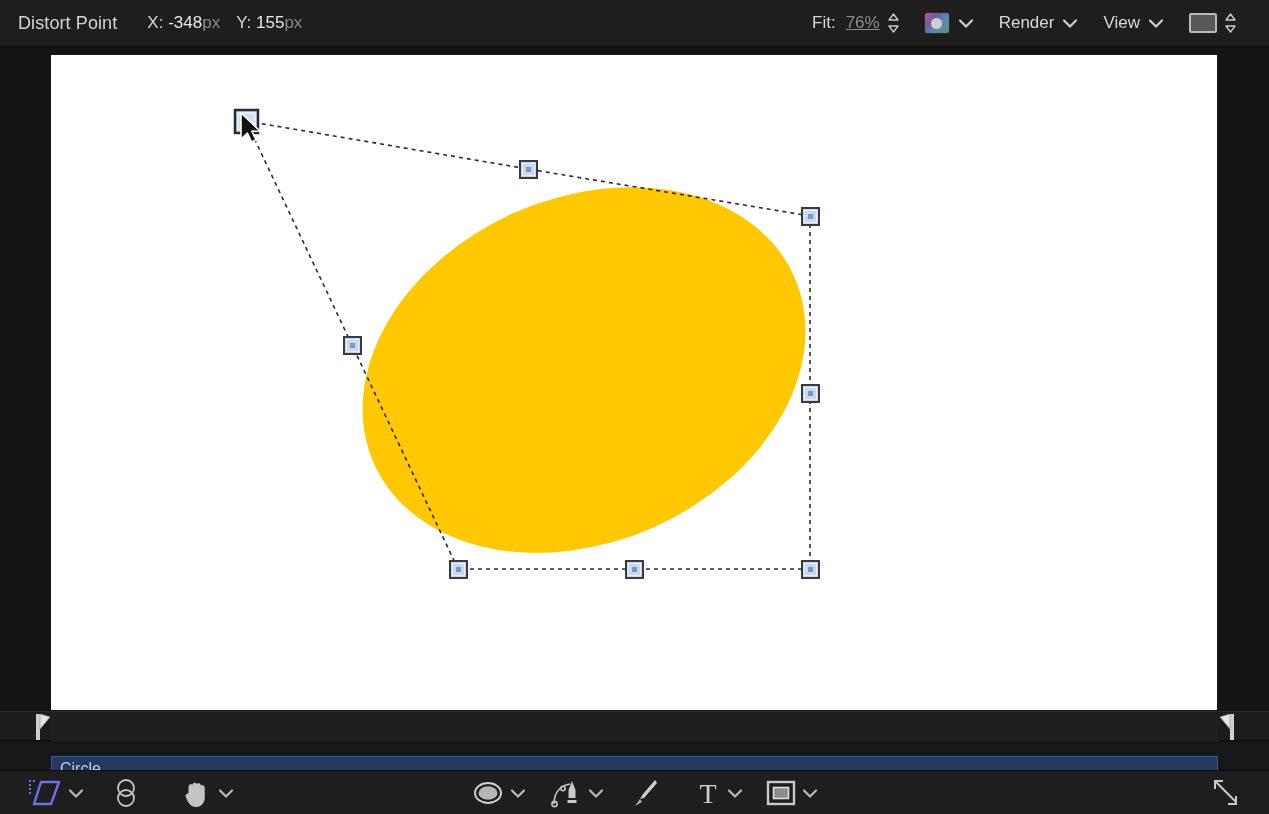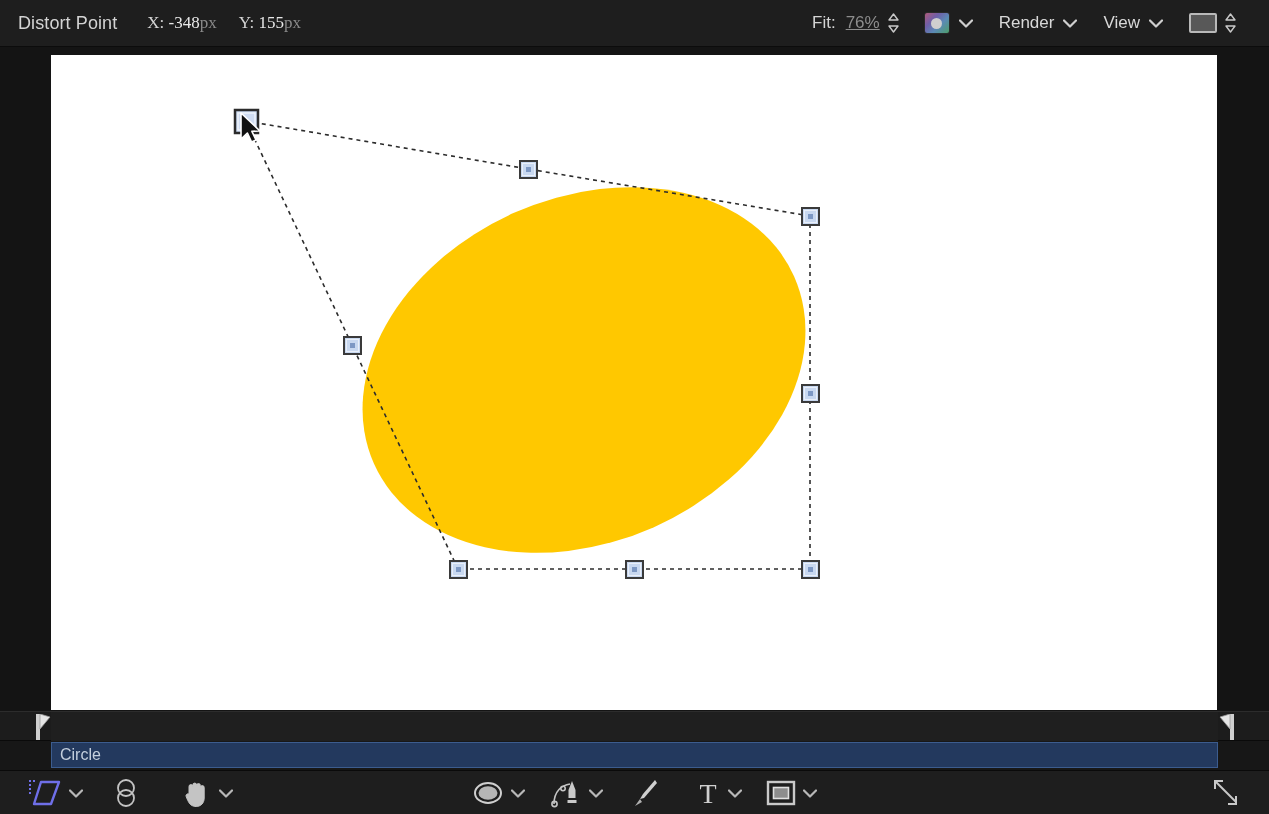--- a/index.html
+++ b/index.html
@@ -15,21 +15,21 @@
   #topbar {
     position: absolute; left: 0; top: 0; width: 1269px; height: 47px;
     background: #1e1e1e;
     border-bottom: 1px solid #0c0c0c;
     display: flex; align-items: center;
   }
   #topbar-left { display: flex; align-items: center; padding-left: 18px; }
   .tb-title {
     color: #d4d4d4; font-size: 18px; letter-spacing: .1px;
   }
-  .coord { margin-left: 30px; color: #d4d4d4; font-size: 17px; white-space: nowrap; font-family: Liberation Serif, serif; }
+  .coord { margin-left: 30px; color: #d4d4d4; font-size: 17px; white-space: nowrap; }
   .coord .lab { color: #d4d4d4; }
   .coord .val { color: #e8e8e8; }
   .coord .unit { color: #8a8a8a; }
 
   #topbar-right {
     margin-left: auto; display: flex; align-items: center; padding-right: 32px;
   }
   .tb-group { display: flex; align-items: center; }
   .fit-lab { color: #d4d4d4; font-size: 17px; }
   .fit-val { color: #8d8d8d; font-size: 17px; margin-left: 10px; text-decoration: underline; }
@@ -97,21 +97,21 @@
     position: absolute; left: 36px; top: 2px; width: 16px; height: 26px; cursor: ew-resize;
   }
   .marker-out {
     position: absolute; left: 1218px; top: 2px; width: 16px; height: 26px; cursor: ew-resize;
   }
   #track-row {
     position: absolute; left: 0; top: 30px; width: 1269px; height: 29px;
     background: #171717;
   }
   #layer-bar {
-    position: absolute; left: 51px; top: 1px; width: 1167px; height: 26px;
+    position: absolute; left: 51px; top: 15px; width: 1167px; height: 26px;
     background: #23395e;
     border: 1px solid #3c5c8e;
     display: flex; align-items: center;
     cursor: pointer;
   }
   #layer-bar .name {
     color: #c4cfdd; font-size: 16px; padding-left: 8px;
   }
 
   
@@ -134,21 +134,21 @@
 
   <div id="topbar">
 
     <div id="topbar-left">
       <span class="tb-title">Distort Point</span>
 
       <span class="coord">
         <span class="lab">X:</span> <span class="val">-348</span><span class="unit">px</span>
       </span>
 
-      <span class="coord" style="margin-left:22px">
+      <span class="coord" style="margin-left:16px">
         <span class="lab">Y:</span> <span class="val">155</span><span class="unit">px</span>
       </span>
     </div>
 
     <div id="topbar-right">
 
       <div class="tb-group">
         <span class="fit-lab">Fit:</span>
         <span class="fit-val">76%</span>
         <span class="stepper">

